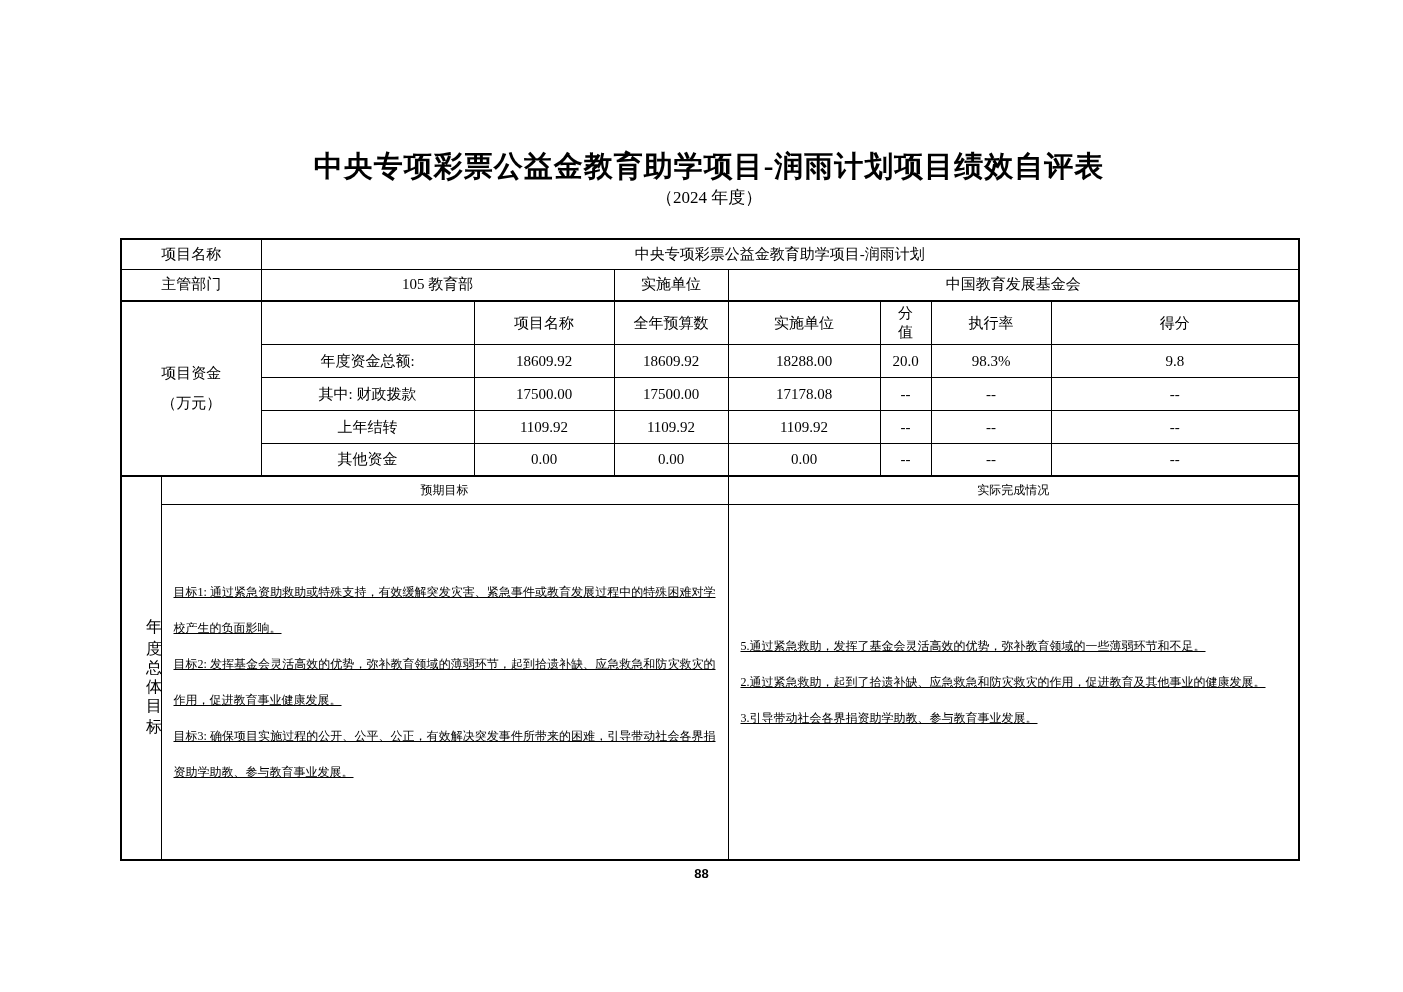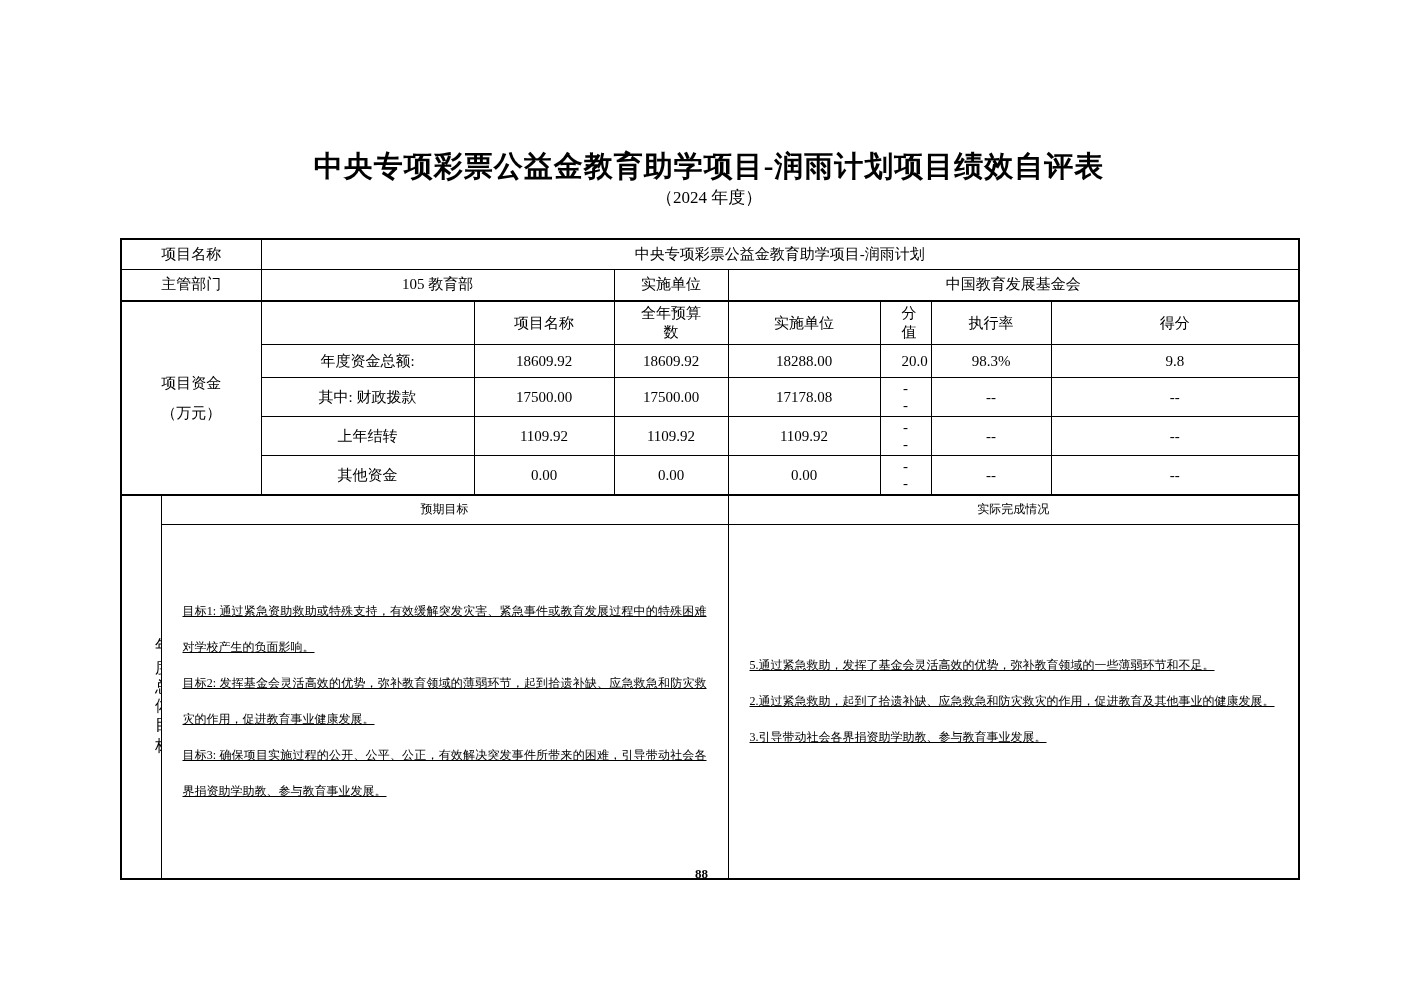--- a/index.html
+++ b/index.html
@@ -24,21 +24,21 @@
   table.eval {
     position: absolute; top: 238px; left: 120px;
     width: 1178px; height: 610px;
     border-collapse: collapse; table-layout: fixed;
     border: 2px solid #000;
     font-size: 15px;
   }
   table.eval td {
     border: 1px solid #000;
     text-align: center; vertical-align: middle;
-    padding: 2px 21px;
+    padding: 2px 12px;
     overflow: hidden;
   }
   tr.thick-top td { border-top: 2px solid #000; }
 
   td.row-label-right { text-align: right; padding-right: 16px; }
   td.funding-label { line-height: 30px; }
 
   td.vert-cell { padding: 0; }
   .vert-text {
     display: inline-block;
@@ -56,21 +56,21 @@
   td.goals-body p {
     font-size: 12px; line-height: 36px;
     text-align: justify;
     text-decoration: underline;
   }
   .sec-header { font-size: 12px; }
 
   .page-number {
     position: absolute; top: 866px; left: 0; width: 1403px;
     text-align: center; font-size: 13px; font-weight: bold;
-    font-family: Liberation Serif, serif;
+    font-family: Liberation Sans, sans-serif;
   }
 </style>
 </head>
 <body>
 
 <div class="page">
 
   <div class="doc-title">中央专项彩票公益金教育助学项目-润雨计划项目绩效自评表</div>
   <div class="doc-subtitle">（2024 年度）</div>
 

